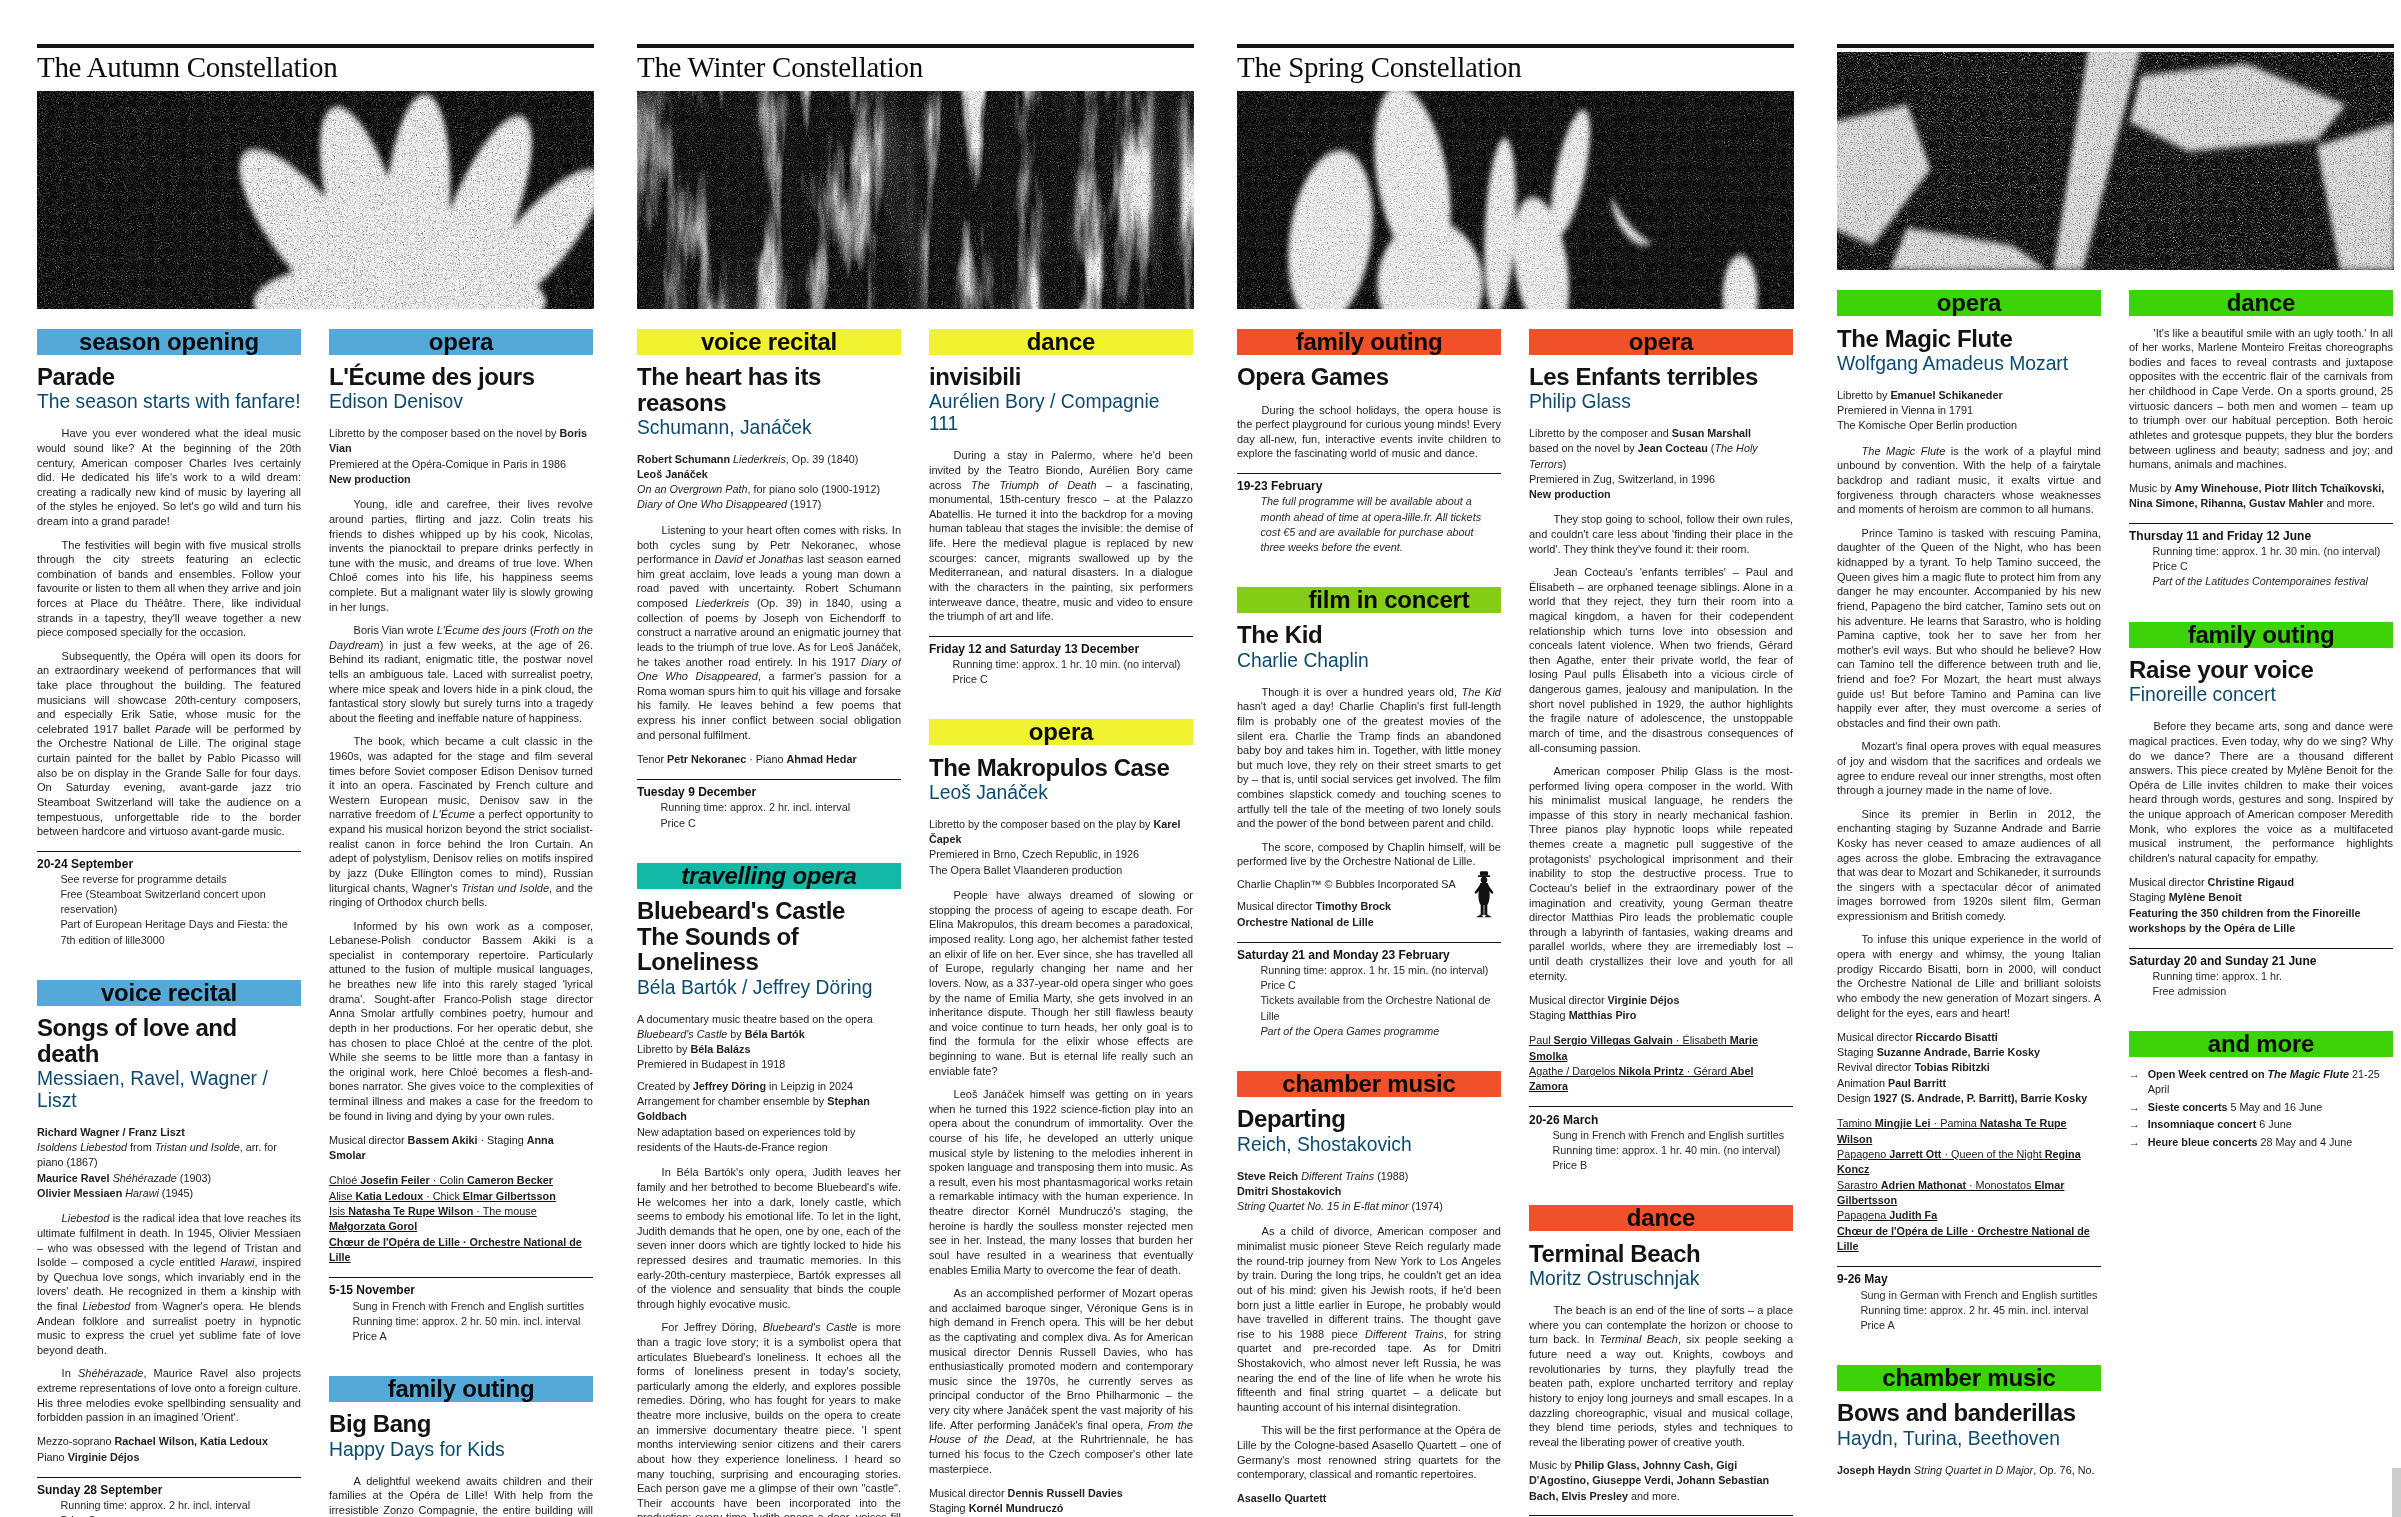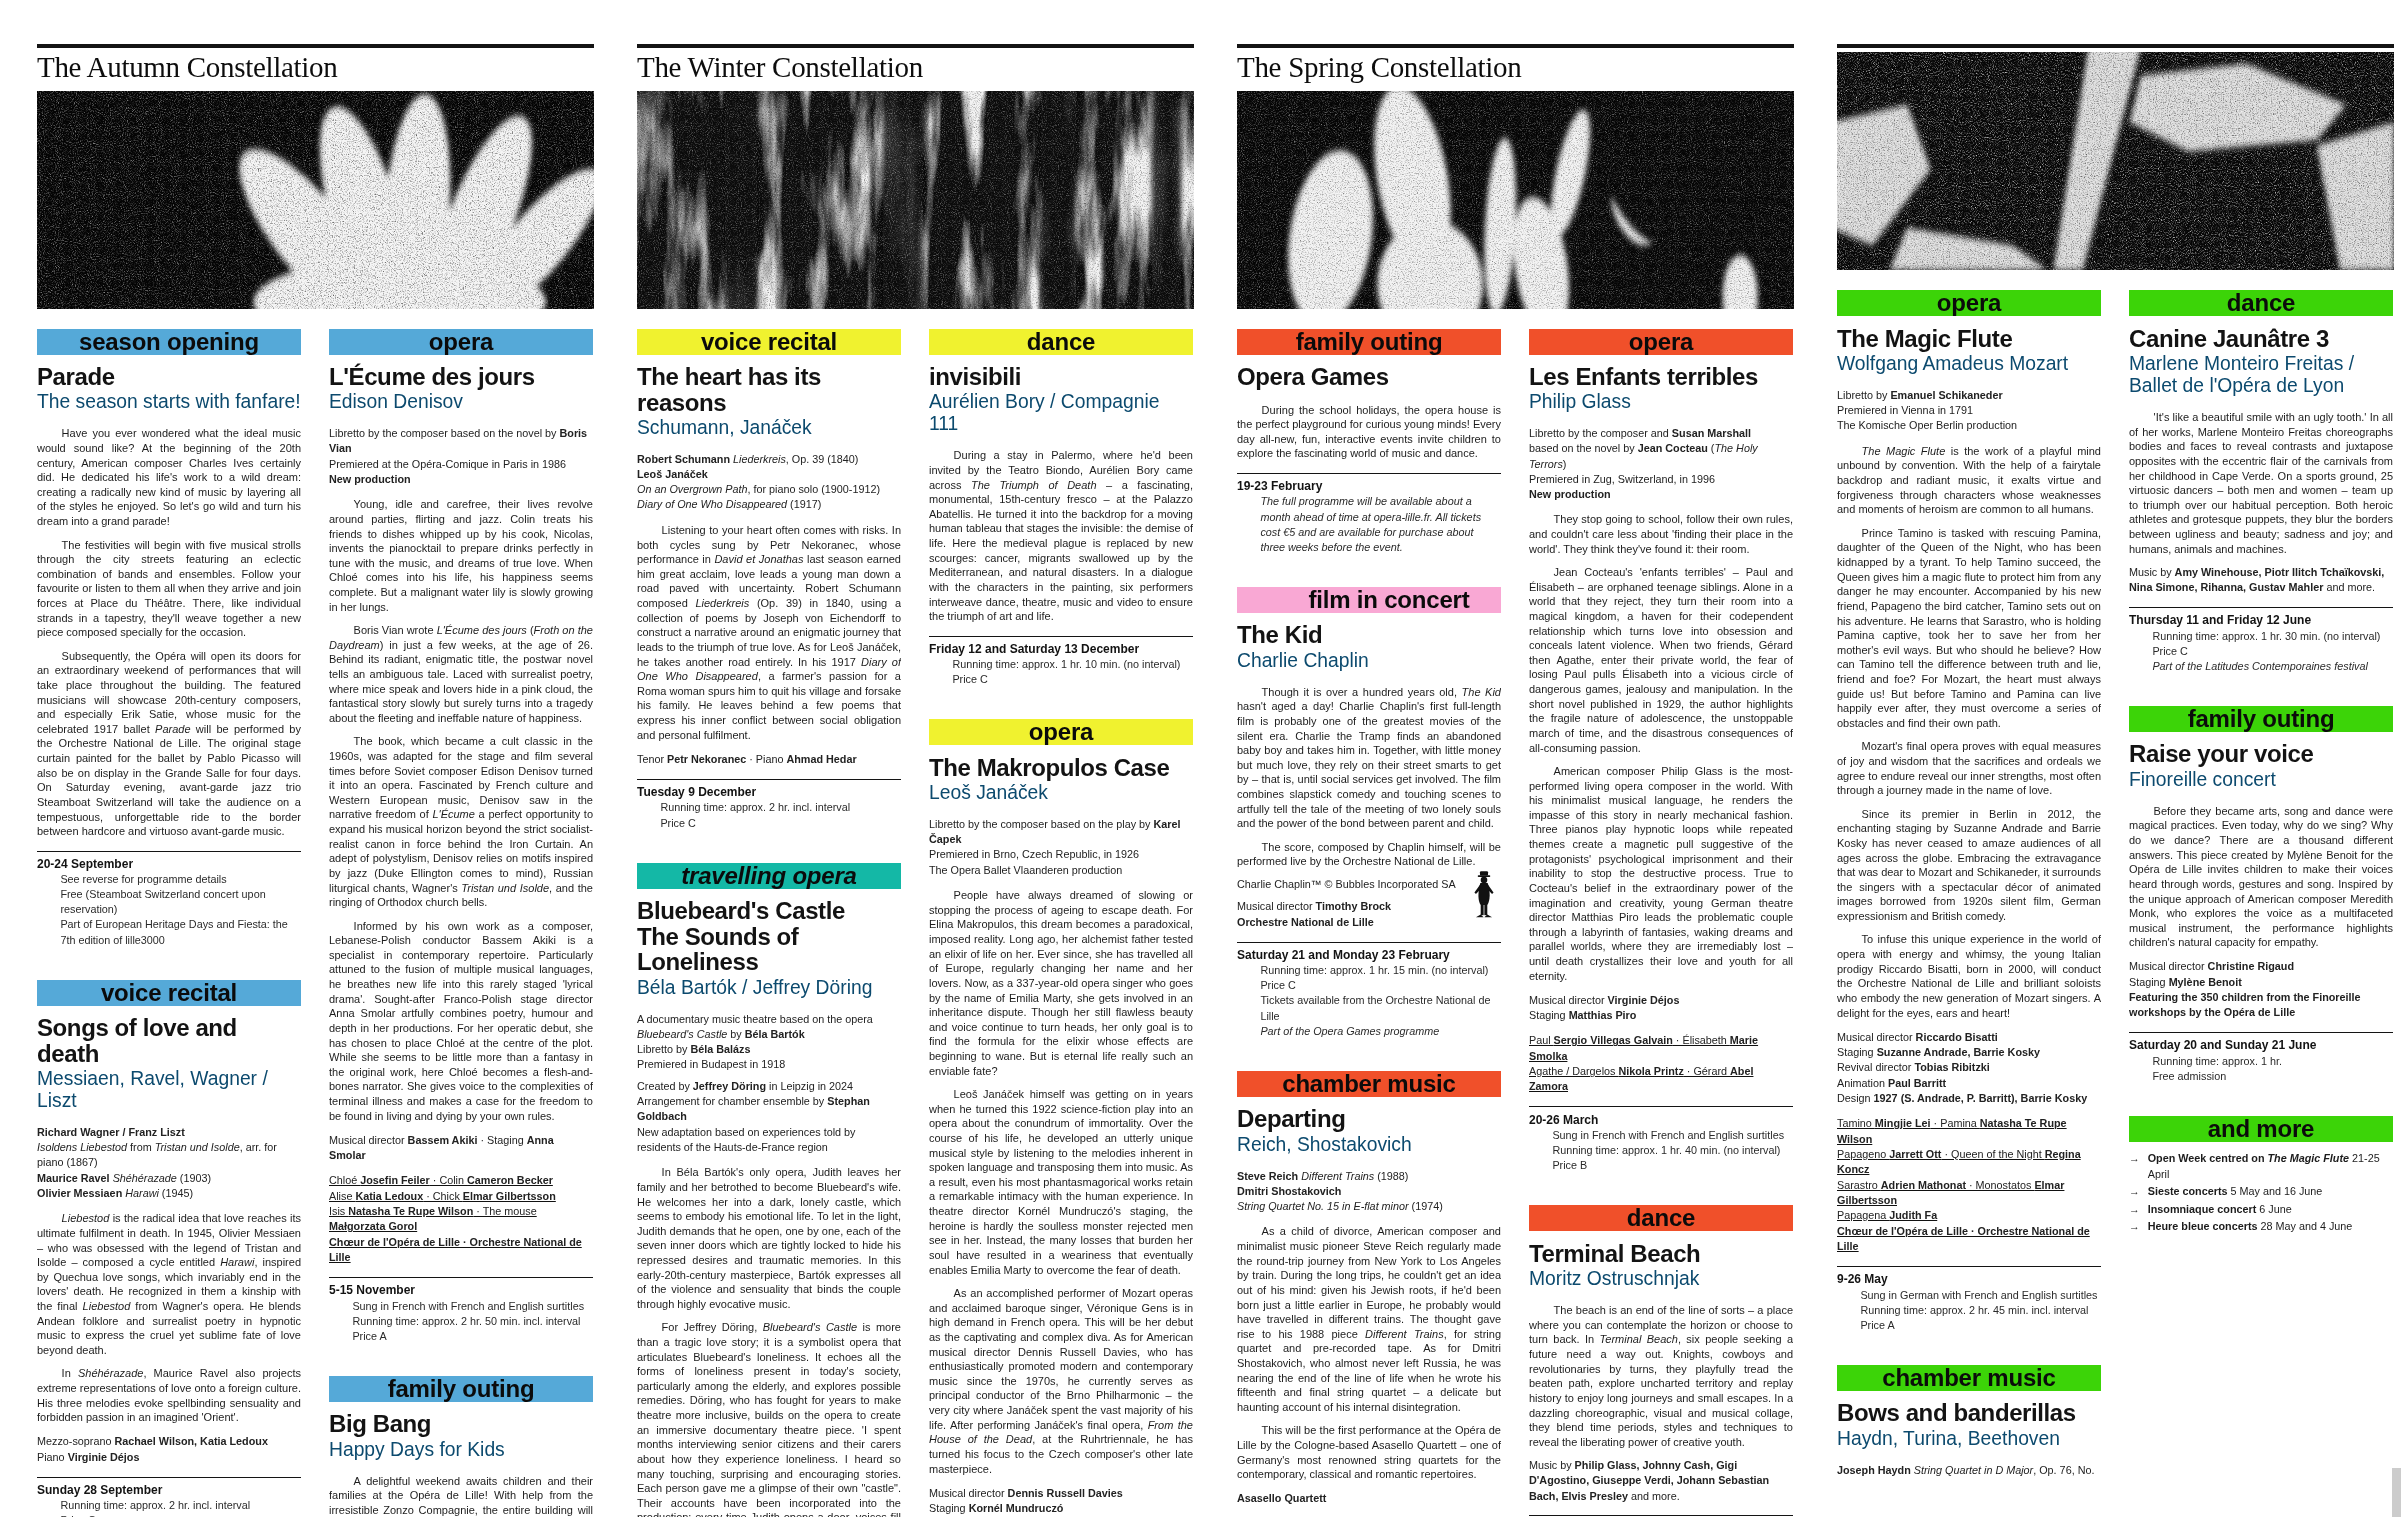--- a/index.html
+++ b/index.html
@@ -325,21 +325,21 @@
             <div class="titles">
               <div class="event-title">Opera Games</div>
             </div>
             <p class="body">During the school holidays, the opera house is the perfect playground for curious young minds! Every day all-new, fun, interactive events invite children to explore the fascinating world of music and dance.</p>
             <div class="dates">
               <div class="date-heading">19-23 February</div>
               <div class="date-detail italic">The full programme will be available about a month ahead of time at opera-lille.fr. All tickets cost €5 and are available for purchase about three weeks before the event.</div>
             </div>
           </div>
           <div class="section">
-            <div class="tag" style="background: #f9a8d4; padding-left: 40px;">film in concert</div>
+            <div class="tag" style="background: #84cc16; padding-left: 40px;">film in concert</div>
             <div class="titles">
               <div class="event-title">The Kid</div>
               <div class="event-subtitle">Charlie Chaplin</div>
             </div>
             <p class="body">Though it is over a hundred years old, <i>The Kid</i> hasn't aged a day! Charlie Chaplin's first full-length film is probably one of the greatest movies of the silent era. Charlie the Tramp finds an abandoned baby boy and takes him in. Together, with little money but much love, they rely on their street smarts to get by – that is, until social services get involved. The film combines slapstick comedy and touching scenes to artfully tell the tale of the meeting of two lonely souls and the power of the bond between parent and child.</p>
             <p class="body">The score, composed by Chaplin himself, will be performed live by the Orchestre National de Lille.</p>
             <div class="chaplin-row"><span class="copyright-note">Charlie Chaplin™ © Bubbles Incorporated SA</span><svg width="22" height="50" viewBox="0 0 60 130" xmlns="http://www.w3.org/2000/svg">
   <g fill="#111">
     <rect x="19" y="0" width="22" height="12" rx="3"></rect>
     <rect x="13" y="11" width="34" height="5" rx="2"></rect>
@@ -512,25 +512,20 @@
               <div class="event-subtitle">Haydn, Turina, Beethoven</div>
             </div>
             <div class="works">
               <div class="works-line"><b>Joseph Haydn</b> <i>String Quartet in D Major</i>, Op. 76, No. 5 (1797)</div>
             </div>
           </div>
         </div>
         <div class="col">
           <div class="section">
             <div class="tag" style="background: rgb(60, 212, 8);">dance</div>
-            <div class="titles">
-              <div class="event-title">Canine Jaunâtre 3</div>
-              <div class="event-subtitle">Marlene Monteiro Freitas /
-Ballet de l'Opéra de Lyon</div>
-            </div>
             <p class="body">'It's like a beautiful smile with an ugly tooth.' In all of her works, Marlene Monteiro Freitas choreographs bodies and faces to reveal contrasts and juxtapose opposites with the eccentric flair of the carnivals from her childhood in Cape Verde. On a sports ground, 25 virtuosic dancers – both men and women – team up to triumph over our habitual perception. Both heroic athletes and grotesque puppets, they blur the borders between ugliness and beauty; sadness and joy; and humans, animals and machines.</p>
             <div class="meta">
               <div class="meta-line">Music by <b>Amy Winehouse, Piotr Ilitch Tchaïkovski, Nina Simone, Rihanna, Gustav Mahler</b> and more.</div>
             </div>
             <div class="dates">
               <div class="date-heading">Thursday 11 and Friday 12 June</div>
               <div class="date-detail">Running time: approx. 1 hr. 30 min. (no interval)</div>
               <div class="date-detail">Price C</div>
               <div class="date-detail italic">Part of the Latitudes Contemporaines festival</div>
             </div>

